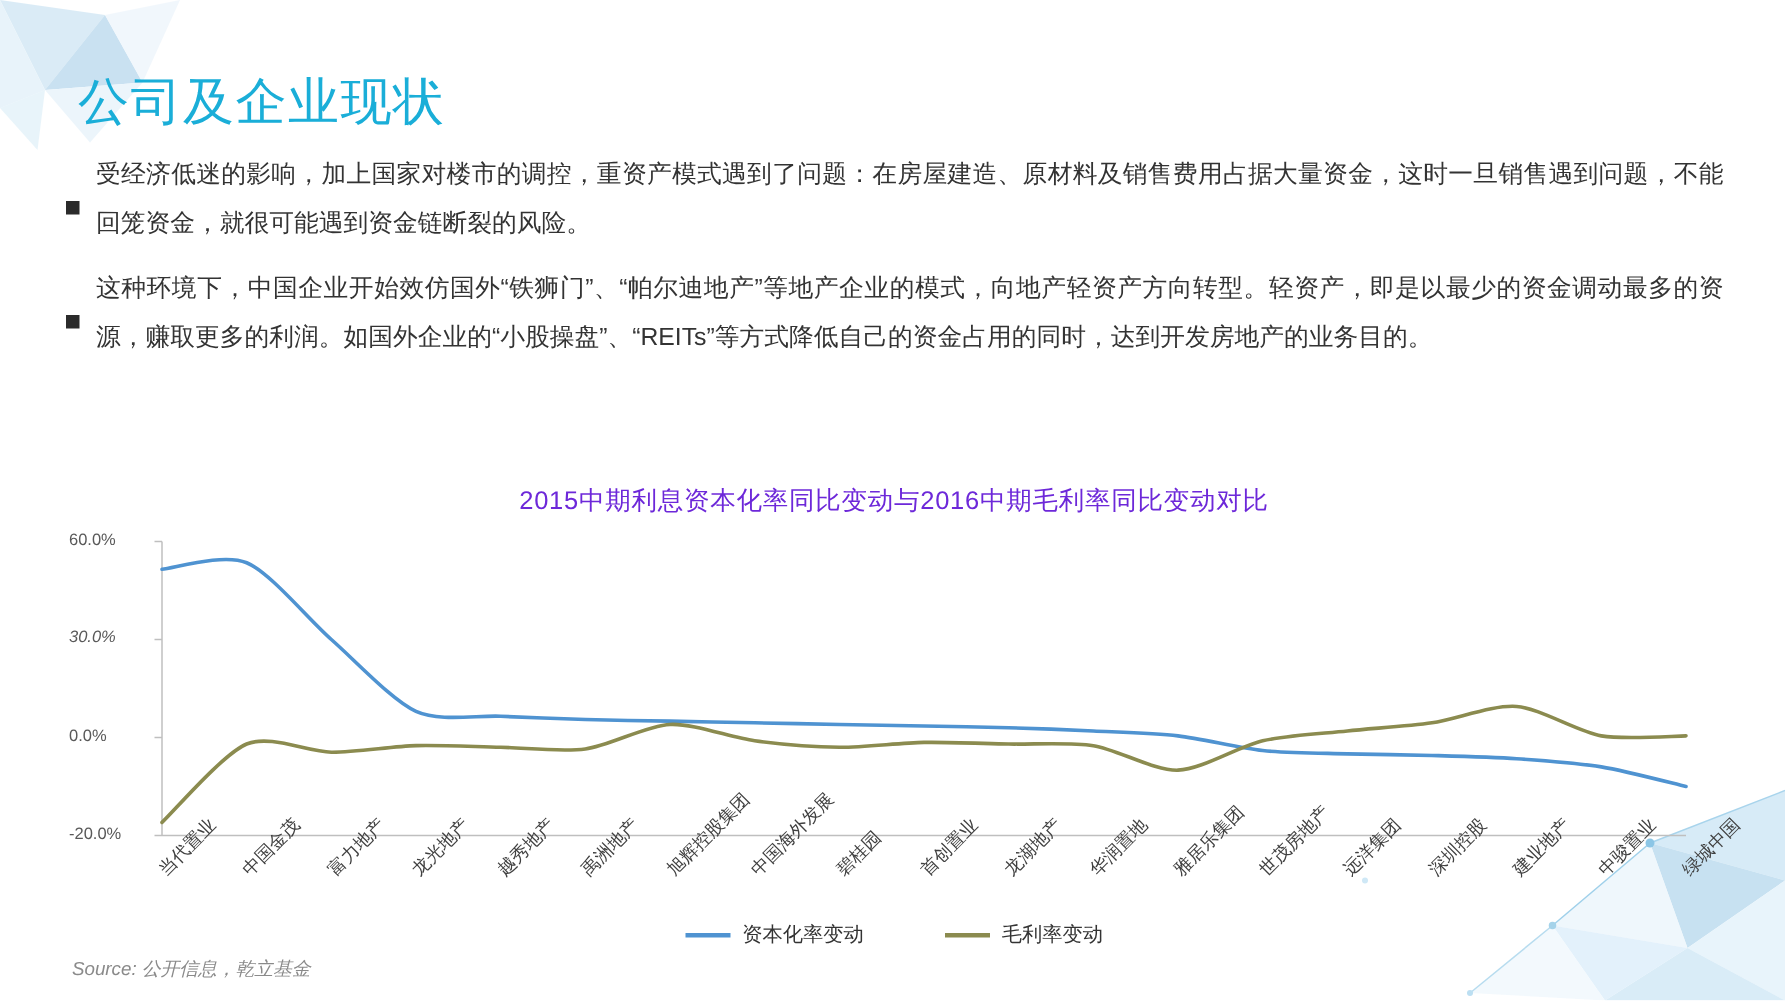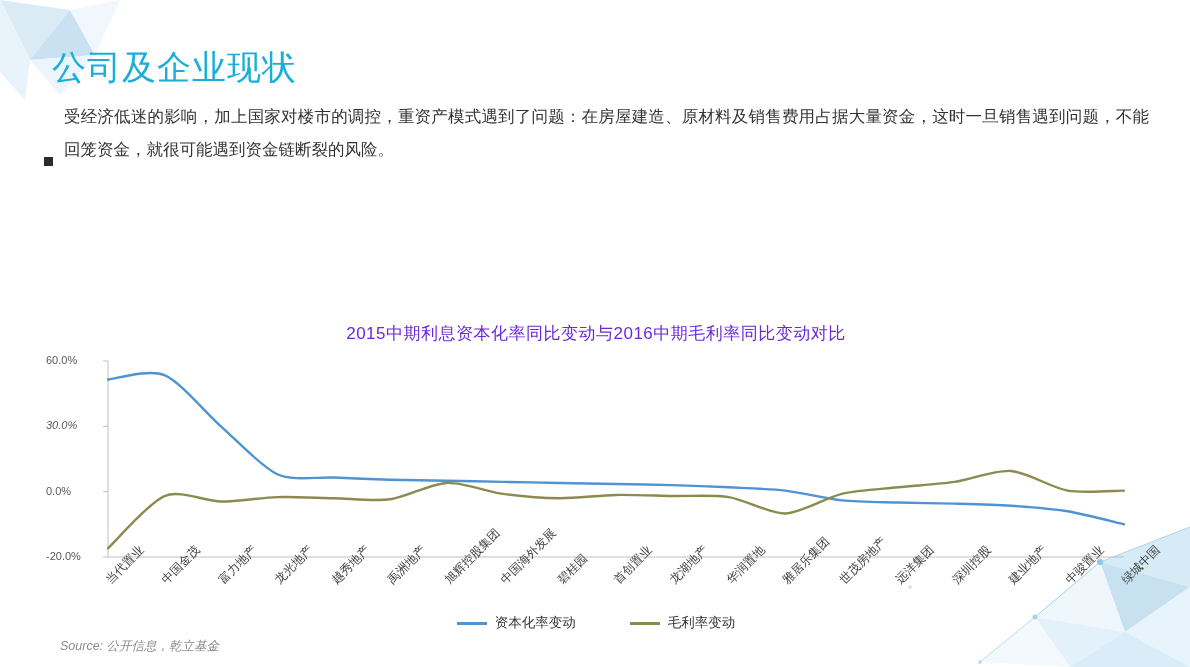--- a/index.html
+++ b/index.html
@@ -29,21 +29,21 @@
   }
 
   
   .bullets {
     position: absolute;
     left: 44px; top: 100px;
     width: 1105px;
   }
   .bullet {
     display: flex;
-    align-items: flex-end;
+    align-items: center;
     margin-bottom: 10px;
   }
   .bullet-marker {
     width: 9px; height: 9px;
     background: #2b2b2b;
     margin-top: 11px;
     margin-right: 11px;
     flex: 0 0 auto;
   }
   .bullet-text {
@@ -102,21 +102,20 @@
   .legend-swatch { width: 30px; height: 3px; display: inline-block; }
   .legend-text { font-size: 13.5px; color: #333; }
 
   
   .source {
     position: absolute;
     left: 48px; bottom: 12px;
     font-size: 12.5px;
     font-style: italic;
     color: #8a8a8a;
-    margin-left: 12px;
   }
 </style>
 </head>
 <body>
 
 <svg class="deco deco-tl" viewBox="0 0 150 110">
   <polygon points="0,0 70,10 30,60" fill="#d4e8f5" opacity="0.85"></polygon>
   <polygon points="70,10 30,60 95,55" fill="#bcd9ee" opacity="0.8"></polygon>
   <polygon points="0,0 30,60 0,72" fill="#e6f2fa" opacity="0.9"></polygon>
   <polygon points="30,60 95,55 60,95" fill="#eaf4fb" opacity="0.9"></polygon>
@@ -140,20 +139,24 @@
   <circle cx="120" cy="195" r="2" fill="#bcdff2"></circle>
   <circle cx="50" cy="120" r="2" fill="#cfe8f6"></circle>
 </svg>
 
 <h1 class="page-title">公司及企业现状</h1>
 
 <div class="bullets">
   <div class="bullet">
     <span class="bullet-marker"></span>
     <span class="bullet-text">受经济低迷的影响，加上国家对楼市的调控，重资产模式遇到了问题：在房屋建造、原材料及销售费用占据大量资金，这时一旦销售遇到问题，不能回笼资金，就很可能遇到资金链断裂的风险。</span>
+  </div>
+  <div class="bullet">
+    <span class="bullet-marker"></span>
+    <span class="bullet-text">这种环境下，中国企业开始效仿国外“铁狮门”、“帕尔迪地产”等地产企业的模式，向地产轻资产方向转型。轻资产，即是以最少的资金调动最多的资源，赚取更多的利润。如国外企业的“小股操盘”、“REITs”等方式降低自己的资金占用的同时，达到开发房地产的业务目的。</span>
   </div>
 </div>
 
 <div class="chart-area">
   <div class="chart-title">2015中期利息资本化率同比变动与2016中期毛利率同比变动对比</div>
   <div class="plot-wrap">
     <svg class="plot-svg" id="plot-svg" width="1100" height="230">
         <line x1="62" y1="208" x2="1078" y2="208" stroke="#bfbfbf" stroke-width="1"></line>
         <line x1="62" y1="12" x2="62" y2="208" stroke="#bfbfbf" stroke-width="1"></line>
         <line x1="57" y1="208" x2="62" y2="208" stroke="#bfbfbf" stroke-width="1"></line>

